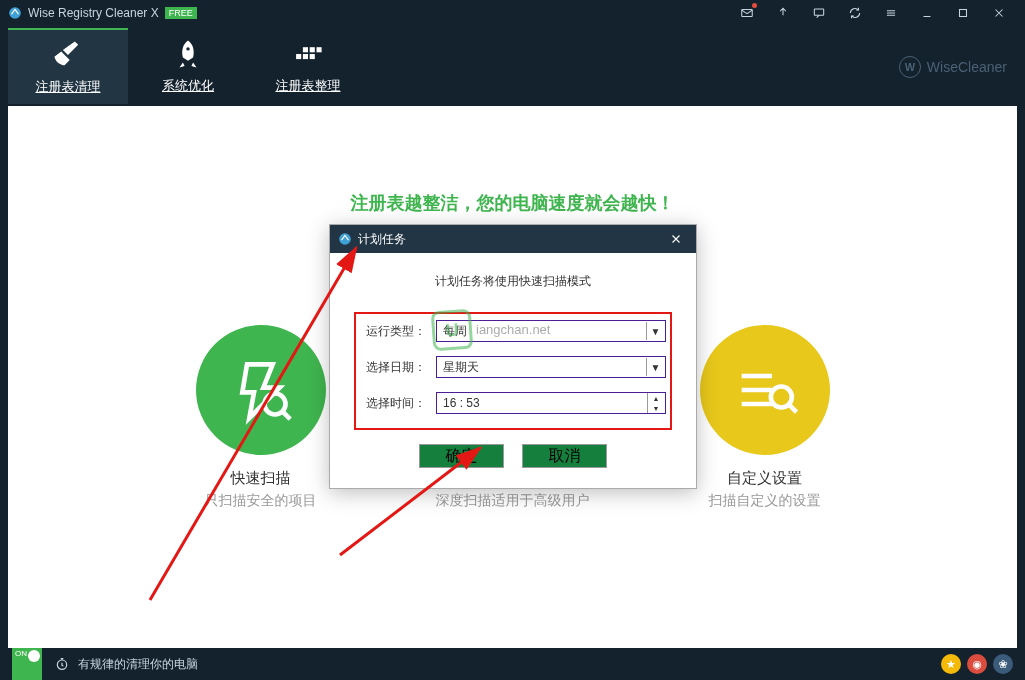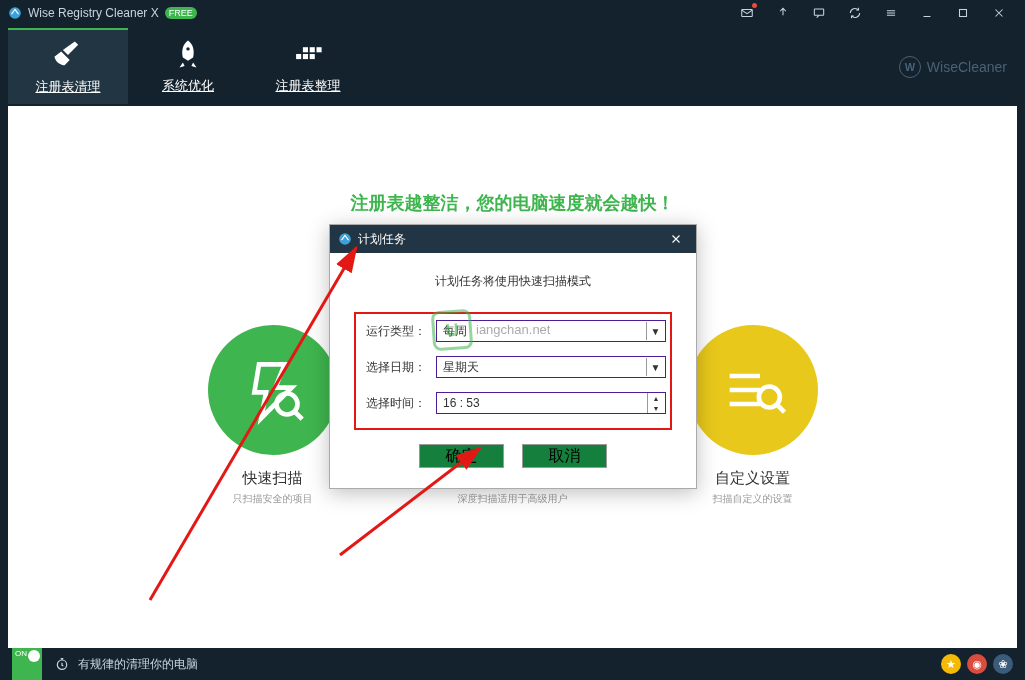--- a/index.html
+++ b/index.html
@@ -1,21 +1,21 @@
 <!DOCTYPE html>
 <html><head>
 <meta charset="utf-8">
 <style>
 * { margin: 0; padding: 0; box-sizing: border-box; font-family: "Microsoft YaHei", Arial, sans-serif; }
 body { width: 1025px; height: 680px; background: #14222d; overflow: hidden; position: relative; }
 
 
 .titlebar { height: 26px; background: #14222d; display: flex; align-items: center; padding: 0 8px; color: #c5d4de; font-size: 12px; }
 .titlebar .logo { width: 14px; height: 14px; margin-right: 6px; }
-.titlebar .badge { background: #3fb54f; color: #fff; font-size: 9px; padding: 1px 4px; margin-left: 6px; border-radius: 6px; }
+.titlebar .badge { background: #3fb54f; color: #fff; font-size: 9px; padding: 1px 4px; margin-left: 6px; border-radius: 0; }
 .titlebar .spacer { flex: 1; }
 .titlebar .icon-btn { width: 36px; height: 26px; display: flex; align-items: center; justify-content: center; color: #c5d4de; position: relative; }
 .titlebar .icon-btn svg { width: 14px; height: 14px; }
 .titlebar .icon-btn .dot { position: absolute; top: 3px; right: 8px; width: 5px; height: 5px; background: #e74c3c; border-radius: 50%; }
 
 
 .tabbar { height: 80px; background: #14222d; display: flex; align-items: center; padding-left: 8px; position: relative; }
 .tab { width: 120px; height: 76px; display: flex; flex-direction: column; align-items: center; justify-content: center; color: #fff; font-size: 13px; cursor: pointer; text-decoration: underline; }
 .tab.active { background: #213542; border-top: 2px solid #3fb54f; }
 .tab .tab-icon { width: 34px; height: 34px; margin-bottom: 6px; display: flex; align-items: center; justify-content: center; }
@@ -26,21 +26,21 @@
 .content { position: absolute; top: 106px; left: 8px; right: 8px; bottom: 32px; background: #fff; }
 .headline { text-align: center; color: #3fb54f; font-size: 18px; font-weight: bold; margin-top: 85px; }
 
 .scan-modes { display: flex; justify-content: center; gap: 110px; margin-top: 110px; }
 .mode { display: flex; flex-direction: column; align-items: center; }
 .circle { width: 130px; height: 130px; border-radius: 50%; display: flex; align-items: center; justify-content: center; }
 .c-green { background: #3fb54f; }
 .c-blue { background: #00b3e5; }
 .c-yellow { background: #e8c81b; }
 .mode-title { color: #333; font-size: 15px; margin-top: 14px; }
-.mode-desc { color: #999; font-size: 10px; margin-top: 4px; }
+.mode-desc { color: #999; font-size: 14px; margin-top: 4px; }
 
 
 .statusbar { position: absolute; bottom: 0; left: 0; right: 0; height: 32px; background: #14222d; display: flex; align-items: center; padding: 0 12px; color: #c5d4de; font-size: 12px; }
 .toggle { width: 30px; height: 32px; background: #3fb54f; border-radius: 0; position: relative; margin-right: 12px; }
 .toggle::after { content: ''; position: absolute; right: 2px; top: 2px; width: 12px; height: 12px; background: #fff; border-radius: 50%; }
 .toggle-label { position: absolute; left: 3px; top: 1px; font-size: 8px; color: #fff; }
 .clock-icon { margin-right: 8px; }
 .statusbar .spacer { flex: 1; }
 .social { width: 20px; height: 20px; border-radius: 50%; margin-left: 6px; display: flex; align-items: center; justify-content: center; font-size: 11px; color: #fff; }
 .s1 { background: #f5b908; } .s2 { background: #d94c3e; } .s3 { background: #3a5b7a; }

